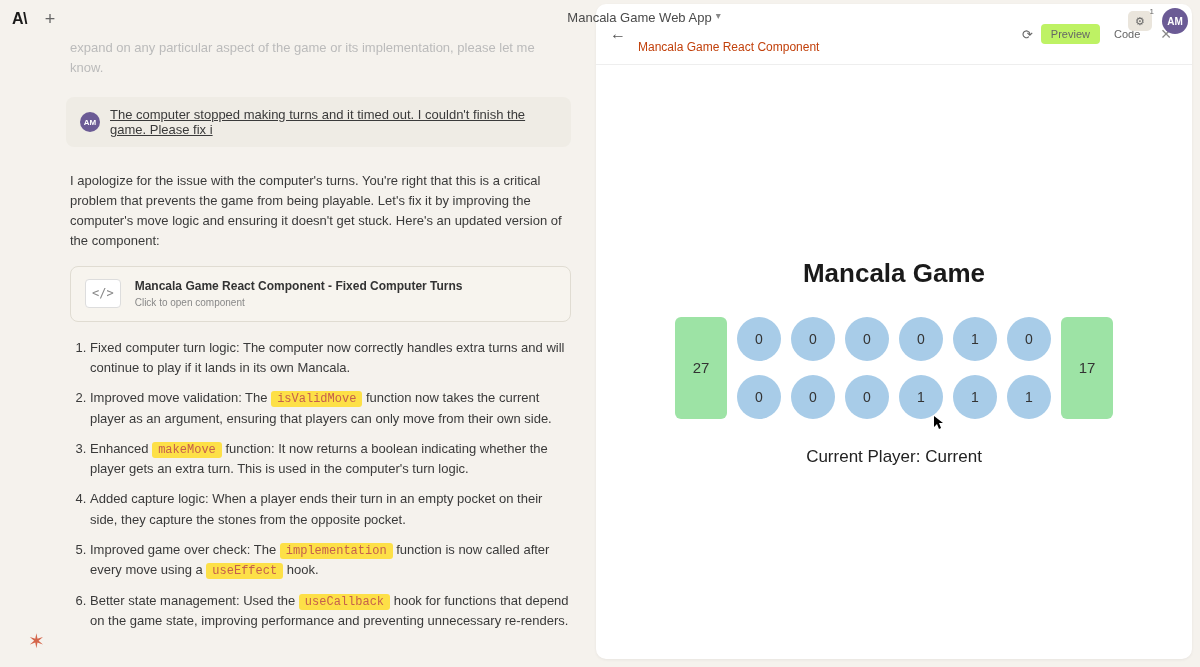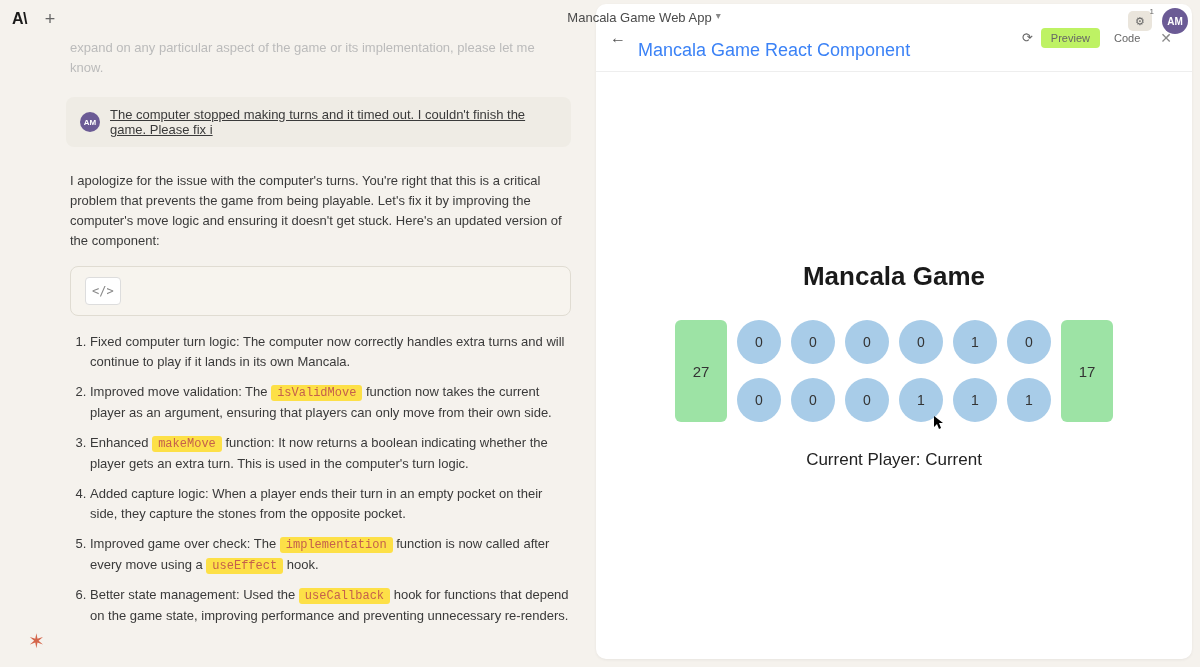--- a/index.html
+++ b/index.html
@@ -211,22 +211,22 @@
       padding: 10px 14px;
       border-bottom: 1px solid #eee;
       gap: 12px;
     }
     .back-arrow {
       font-size: 16px;
       color: #555;
       cursor: pointer;
     }
     .artifact-header-title {
-      font-size: 18px;
-      color: #3b82f6;
+      font-size: 12px;
+      color: #c2410c;
       flex: 1;
       margin-top: 26px;
     }
     .header-actions {
       display: flex;
       align-items: center;
       gap: 4px;
       font-size: 11px;
       color: #666;
     }
@@ -328,20 +328,24 @@
     <div class="user-msg">
       <div class="avatar-sm">AM</div>
       <div class="user-msg-text">The computer stopped making turns and it timed out. I couldn't finish the game. Please fix i</div>
     </div>
 
     <div class="assistant-msg">
       <p>I apologize for the issue with the computer's turns. You're right that this is a critical problem that prevents the game from being playable. Let's fix it by improving the computer's move logic and ensuring it doesn't get stuck. Here's an updated version of the component:</p>
 
       <div class="artifact-card">
         <span class="artifact-icon">&lt;/&gt;</span>
+        <div>
+          <div class="artifact-title">Mancala Game React Component - Fixed Computer Turns</div>
+          <div class="artifact-sub">Click to open component</div>
+        </div>
       </div>
 
 
       <ol id="improvements-list">
           <li>Fixed computer turn logic: The computer now correctly handles extra turns and will continue to play if it lands in its own Mancala.</li>
           <li>Improved move validation: The <span class="code-inline">isValidMove</span> function now takes the current player as an argument, ensuring that players can only move from their own side.</li>
           <li>Enhanced <span class="code-inline">makeMove</span> function: It now returns a boolean indicating whether the player gets an extra turn. This is used in the computer's turn logic.</li>
           <li>Added capture logic: When a player ends their turn in an empty pocket on their side, they capture the stones from the opposite pocket.</li>
           <li>Improved game over check: The <span class="code-inline">implementation</span> function is now called after every move using a <span class="code-inline">useEffect</span> hook.</li>
           <li>Better state management: Used the <span class="code-inline">useCallback</span> hook for functions that depend on the game state, improving performance and preventing unnecessary re-renders.</li>

